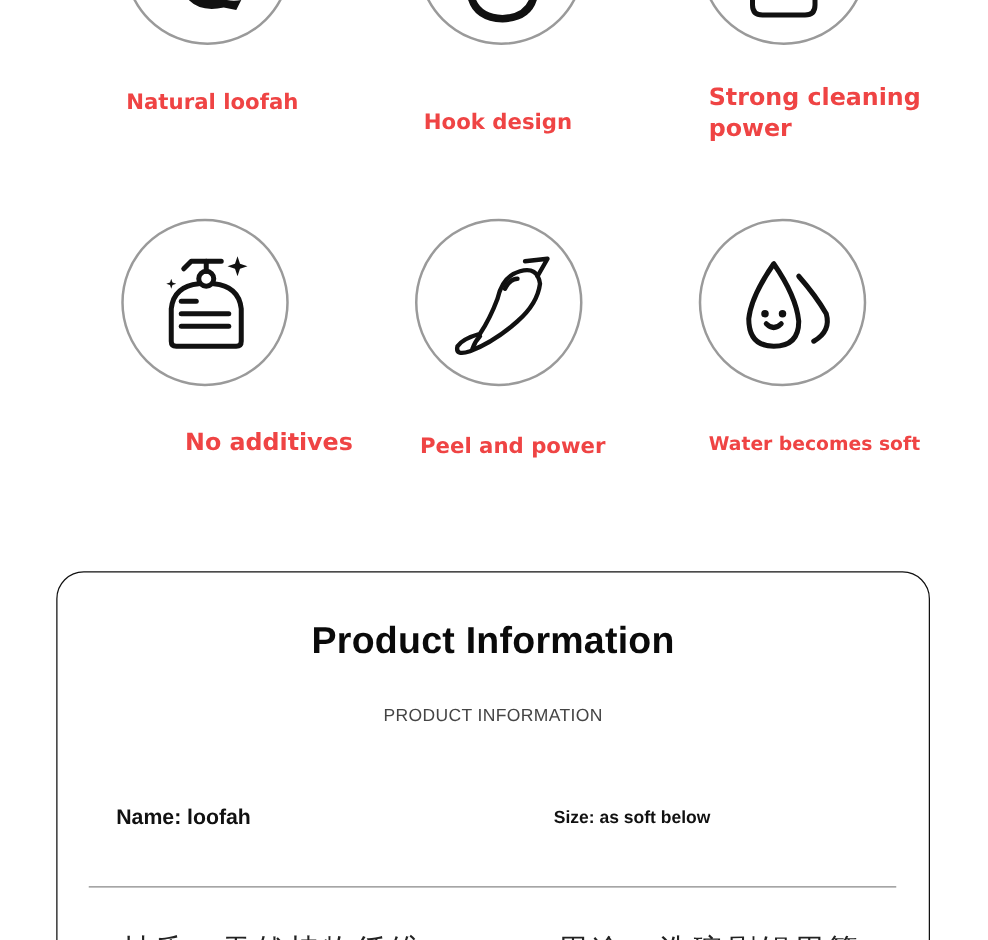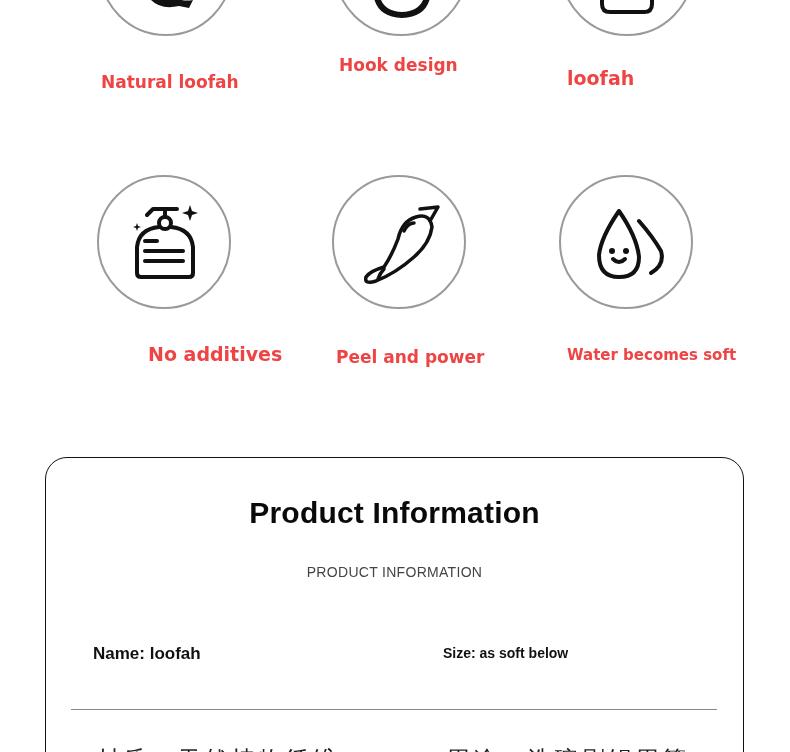--- a/index.html
+++ b/index.html
@@ -22,29 +22,30 @@
     <path d="M50 96 Q60 106 78 102 L88 104 L92 96 Q80 98 70 92 Z" fill="#111"></path>
   </svg>
 </div>
 <div class="label" style="left:101px; top:72px; font-size:17px;">Natural loofah</div>
 
 <div class="circle" style="left:334px; top:-98px;">
   <svg viewBox="0 0 130 130">
     <path d="M40 88 Q42 110 66 111 Q90 110 92 88" fill="none" stroke="#111" stroke-width="6"></path>
   </svg>
 </div>
-<div class="label" style="left:339px; top:55px; font-size:17px;">Hook design</div>
+<div class="label" style="left:339px; top:88px; font-size:17px;">Hook design</div>
 
 <div class="circle" style="left:560px; top:-98px;">
   <svg viewBox="0 0 130 130">
     <path d="M40 80 L40 100 Q40 108 48 108 L82 108 Q90 108 90 100 L90 80" fill="none" stroke="#111" stroke-width="4"></path>
   </svg>
 </div>
 <div class="label" style="left:567px; top:66px; font-size:19px; line-height:25px;">
-  <div>loofah</div>
+  <div>Strong cleaning</div>
+  <div>power</div>
 </div>
 
 <div class="circle" style="left:97px; top:175px;">
   <svg viewBox="0 0 130 130">
     <g fill="none" stroke="#111" stroke-width="4" stroke-linejoin="round" stroke-linecap="round">
       <path d="M48 38 L54 32 L78 32"></path>
       <path d="M66 32 L66 40"></path>
       <circle cx="66" cy="46" r="6"></circle>
       <path d="M60 50 Q40 52 38 70 L38 96 Q38 100 42 100 L90 100 Q94 100 94 96 L94 70 Q92 52 72 50"></path>
       <path d="M46 64 L58 64"></path>

